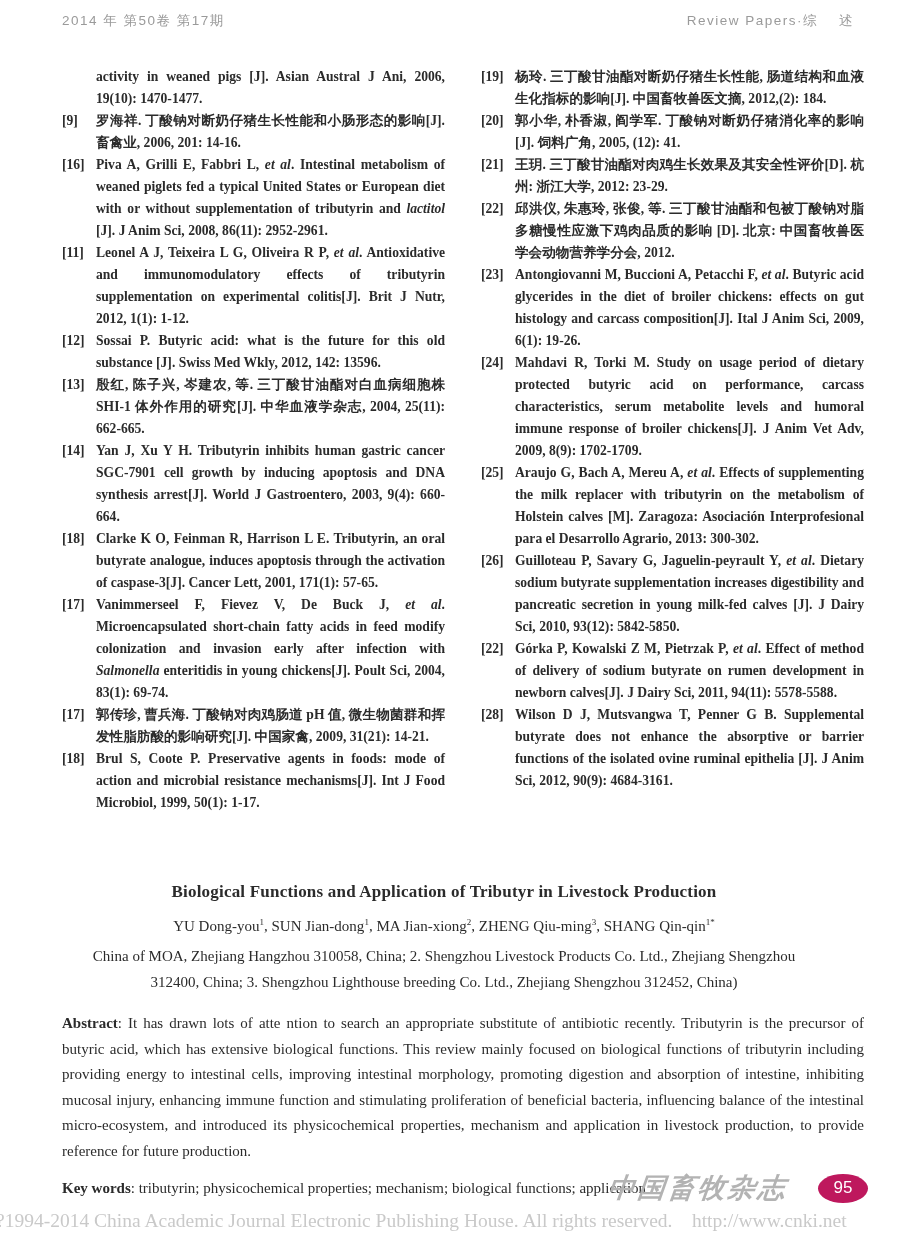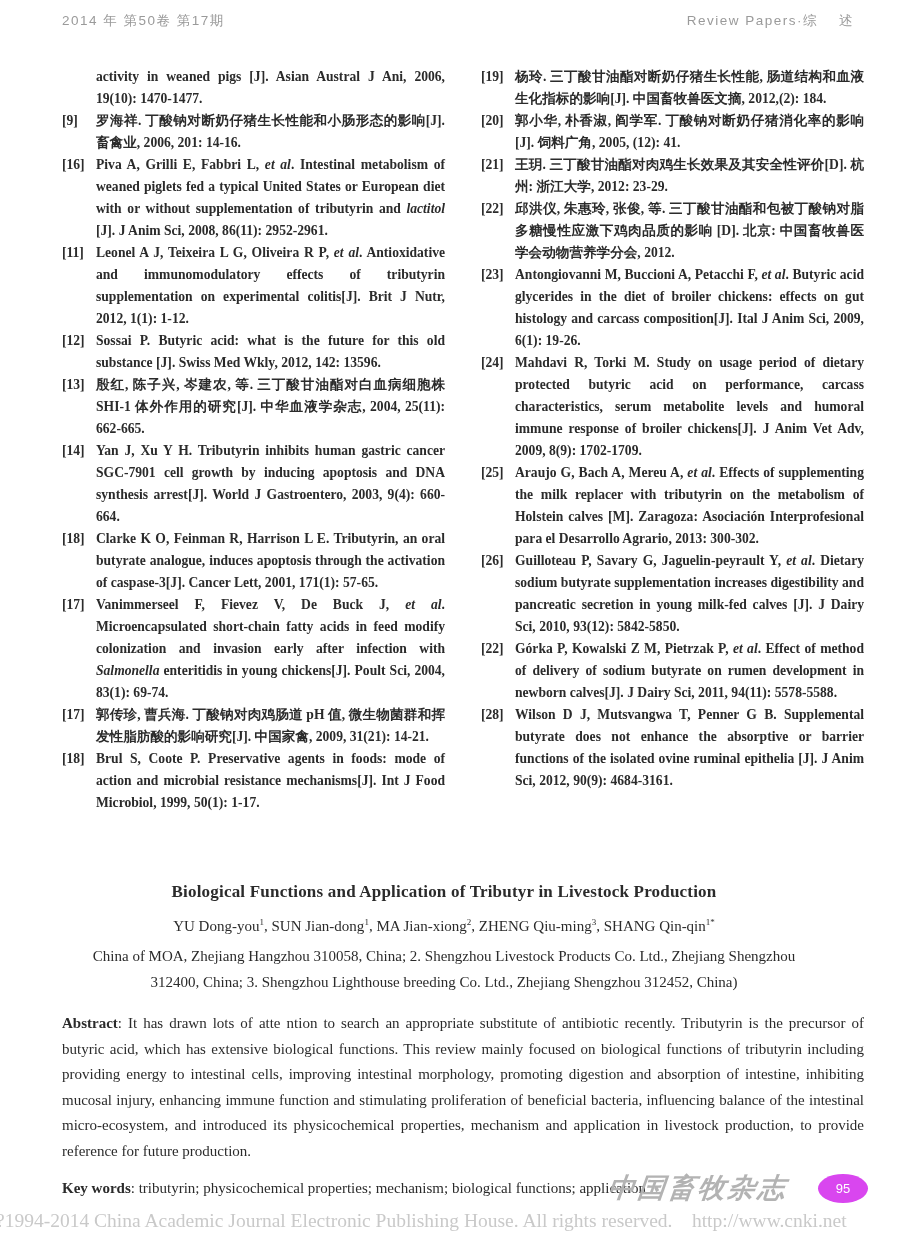--- a/index.html
+++ b/index.html
@@ -39,21 +39,21 @@
   .lbl{font-weight:bold;}
   
   .footer-brand{position:absolute;right:20px;bottom:30px;display:flex;align-items:center;gap:30px;}
   .journal-logo{
     font-size:27px;color:#b3b3b3;font-style:italic;font-weight:bold;
     letter-spacing:3px;transform:skewX(-6deg);
   }
   .page-badge{
     display:inline-flex;justify-content:center;align-items:center;
     width:50px;height:29px;border-radius:50%;
-    background:#d946ef;color:#ffffff;font-size:13px;
+    background:#be185d;color:#ffffff;font-size:17px;
     font-family:"Liberation Sans","DejaVu Sans",sans-serif;
   }
   .watermark{
     position:absolute;left:-4px;bottom:4px;
     font-size:19.5px;color:#c9c9c9;white-space:pre;
     font-family:"Liberation Serif","DejaVu Serif",serif;
   }
 </style>
 </head>
 <body>

